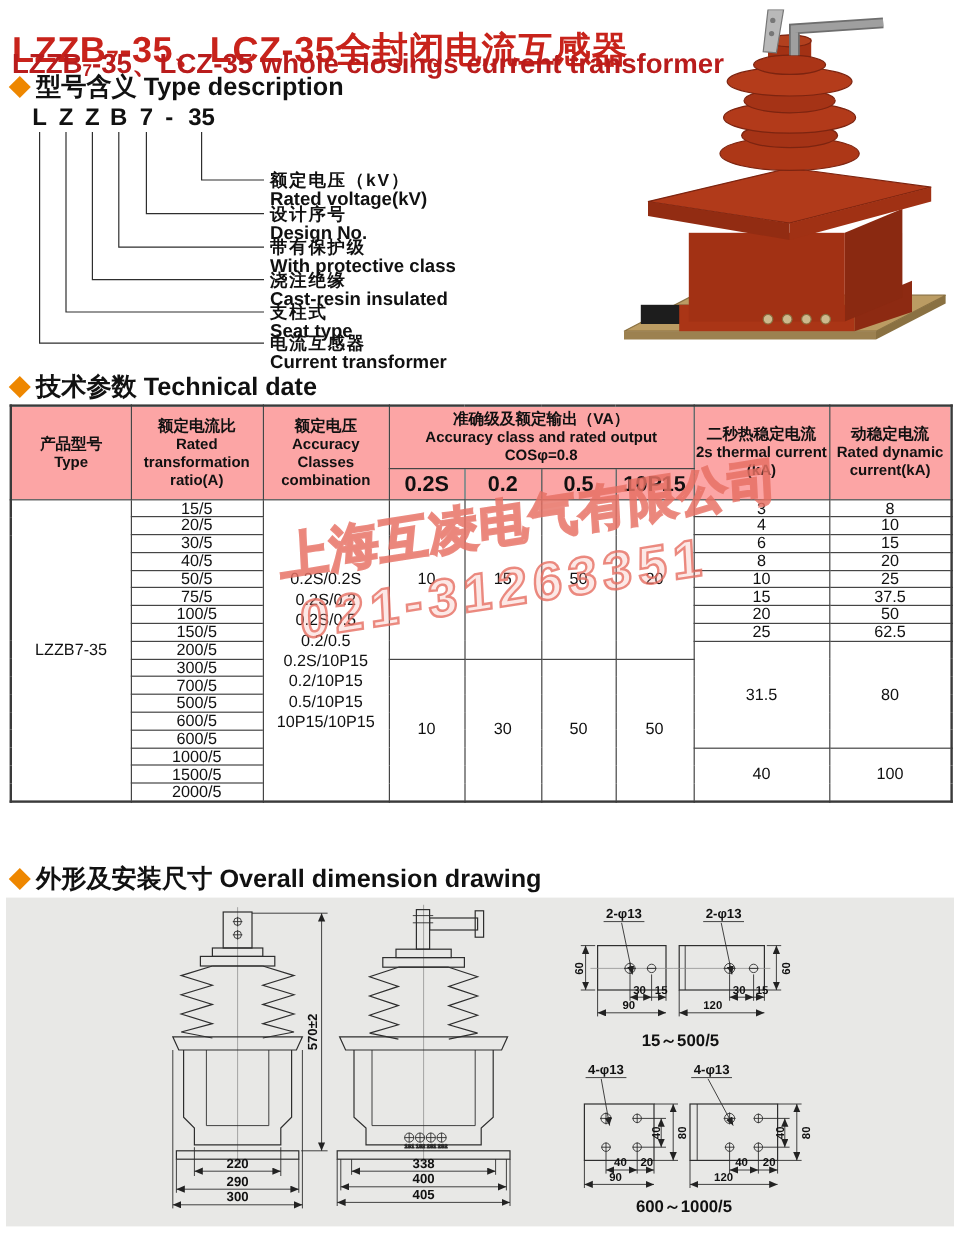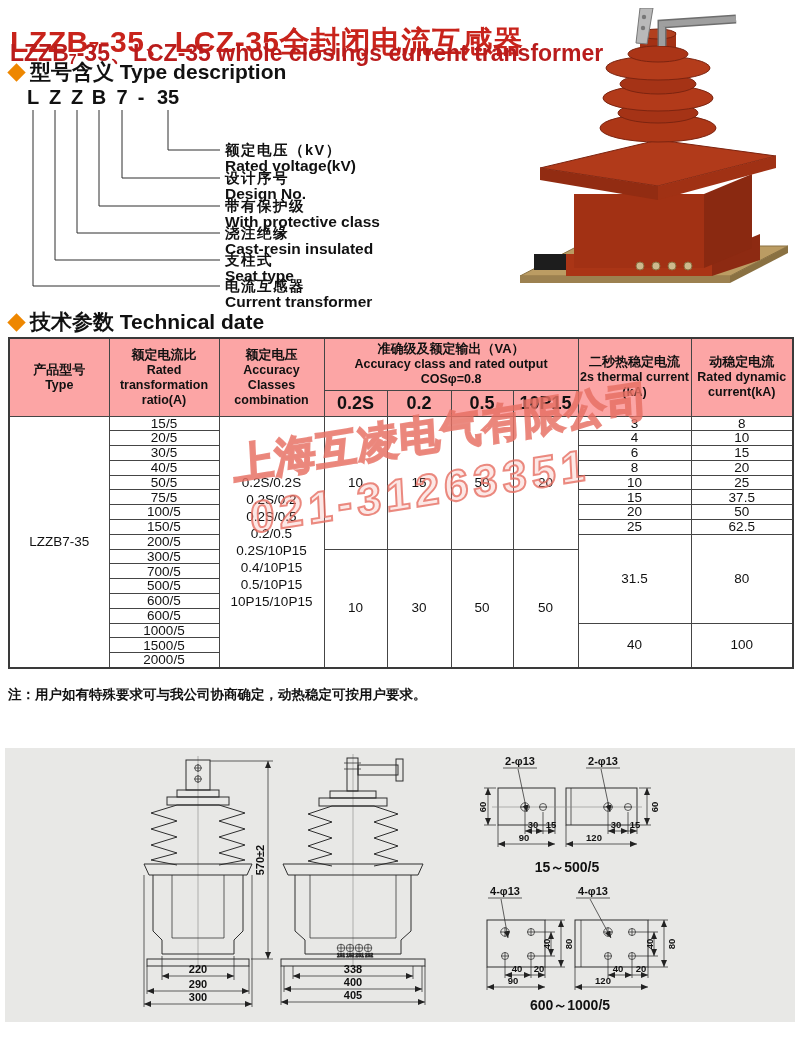--- a/index.html
+++ b/index.html
@@ -197,21 +197,21 @@
       <tbody>
         <tr>
           <td rowspan="17"><span>LZZB</span><span class="subn">7</span><span>-35</span></td>
           <td>15/5</td>
           <td rowspan="17" class="combos">
             <div>0.2S/0.2S</div>
               <div>0.2S/0.2</div>
             <div>0.2S/0.5</div>
               <div>0.2/0.5</div>
             <div>0.2S/10P15</div>
-              <div>0.4/10P15</div>
+              <div>0.2/10P15</div>
             <div>0.5/10P15</div>
               <div>10P15/10P15</div>
           </td>
           <td rowspan="9">10</td>
           <td rowspan="9">15</td>
           <td rowspan="9">50</td>
           <td rowspan="9">20</td>
           <td>3</td>
           <td>8</td>
         </tr>
@@ -287,22 +287,25 @@
           </tr>
       </tbody>
     </table>
   </div>
 
   <div class="watermark">
     <div class="wm-company">上海互凌电气有限公司</div>
     <div class="wm-phone">021-31263351</div>
   </div>
 
-  <div class="note-zh">注：用户如有特殊要求可与我公司协商确定，动热稳定可按用户要求。</div>
-
+
+  <div class="section" id="sec-dim">
+    <span class="diamond"></span>
+    <span>外形及安装尺寸 Overall dimension drawing</span>
+  </div>
 
   <svg id="dimension-panel" width="790" height="274" viewBox="0 0 790 274">
     <defs>
       <marker id="arr" markerWidth="8" markerHeight="8" refX="7" refY="3" orient="auto-start-reverse" markerUnits="userSpaceOnUse">
         <path d="M0,0 L7,3 L0,6 Z" fill="#222"></path>
       </marker>
     </defs>
 
     <g>
       <line class="cl" x1="193" y1="8" x2="193" y2="222"></line>

